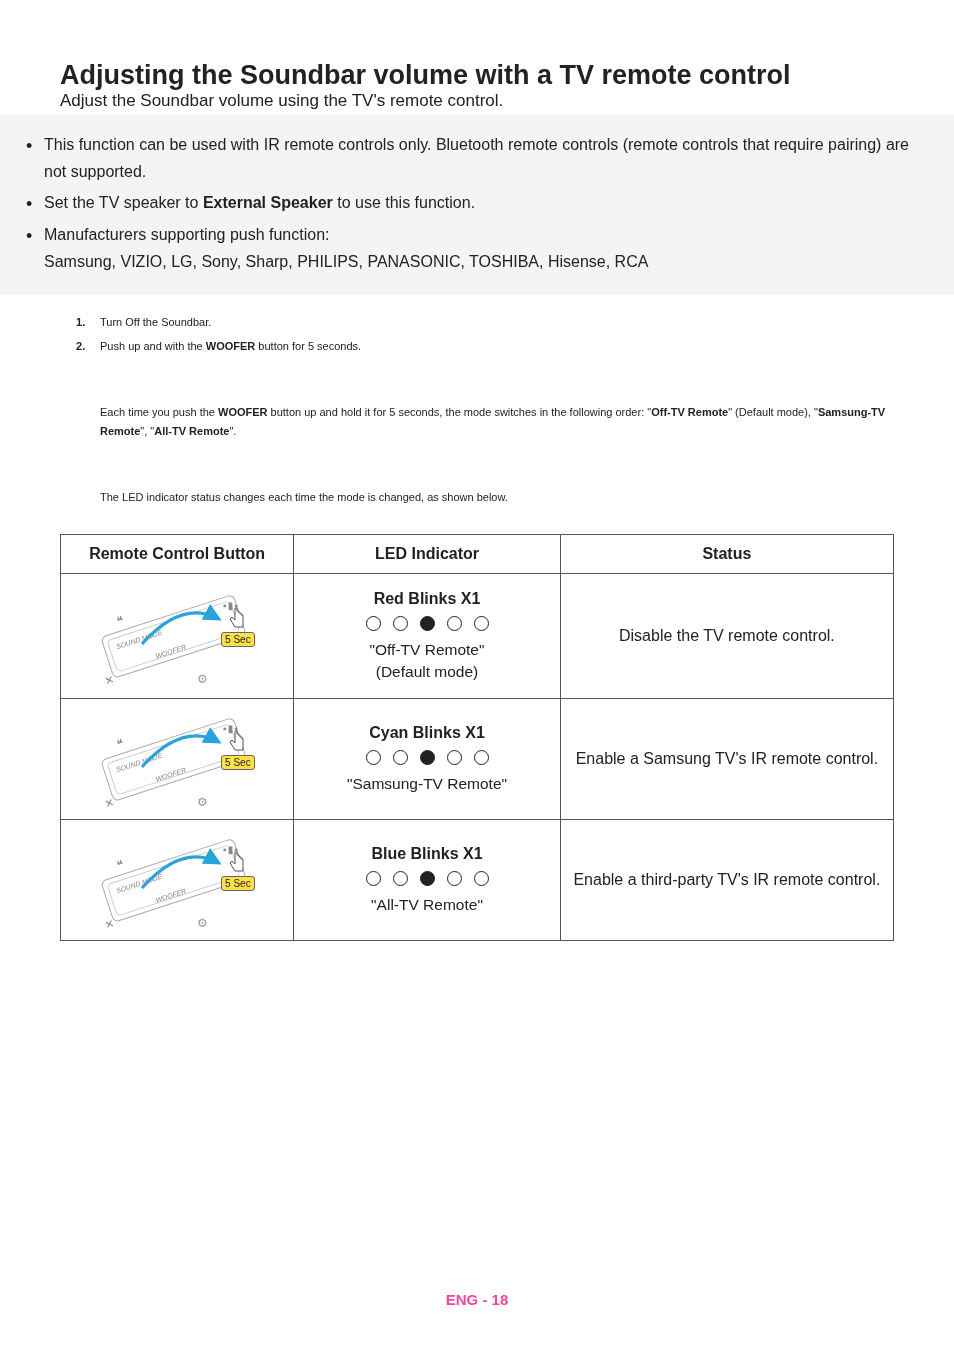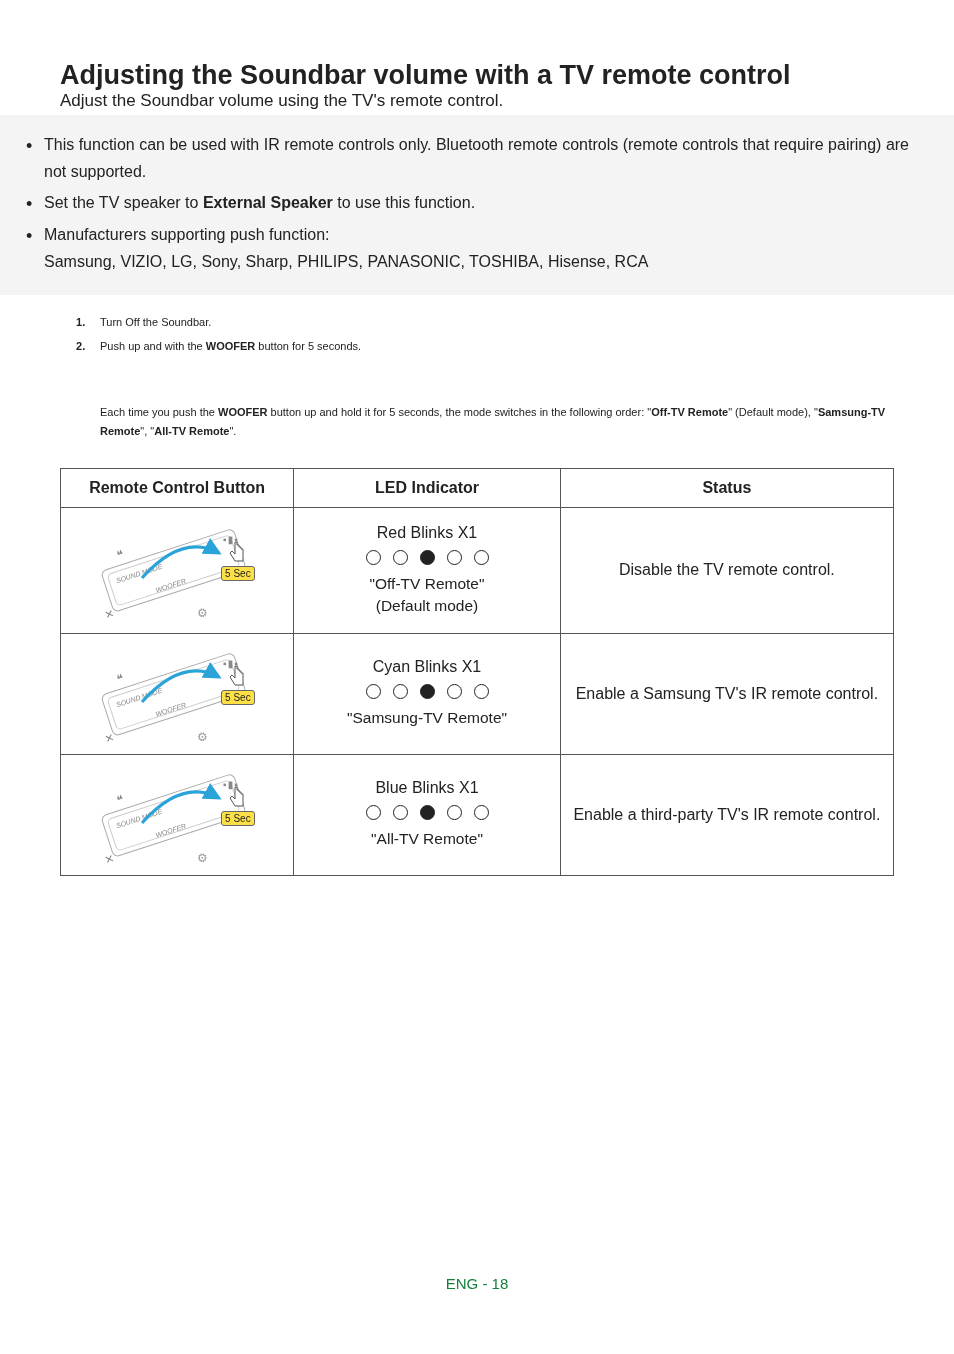--- a/index.html
+++ b/index.html
@@ -66,21 +66,21 @@
   }
   table.modes th, table.modes td {
     border: 1px solid #555;
     text-align: center;
     vertical-align: middle;
     padding: 10px 8px;
     font-size: 16px;
   }
   table.modes th { font-weight: 700; }
   table.modes td.led-cell { padding: 16px 8px; }
-  .blink-title { font-weight: 400; margin-bottom: 8px; }
+  .blink-title { font-weight: 700; margin-bottom: 8px; }
   .led-row { display: flex; justify-content: center; gap: 12px; align-items: center; margin: 6px 0 8px 0; }
   .led {
     width: 15px; height: 15px;
     border: 1.6px solid #222;
     border-radius: 50%;
     display: inline-block;
   }
   .led.fill { background: #222; }
   .led-label { font-size: 15.5px; line-height:1.4; }
 
@@ -115,25 +115,26 @@
   .hand-svg { position:absolute; left:130px; top:20px; }
   .sec-badge {
     position:absolute; left:124px; top:46px;
     font-size:10px; background:#fde047; border:1px solid #666; border-radius:3px;
     padding:1px 3px;
   }
   .eq-dots { position:absolute; left:126px; top:14px; color:#888; font-size:10px; letter-spacing:1px;}
 
   .page-footer {
     position: absolute;
-    bottom: 62px;
+    bottom: 46px;
     left: 0; right: 0;
     text-align: center;
     font-size: 15px;
-    color: #15803d;
+    color: #ec4899;
+    font-weight: bold;
   }
 </style>
 </head>
 <body>
 
 <h1>Adjusting the Soundbar volume with a TV remote control</h1>
 
 <p class="intro">Adjust the Soundbar volume using the TV's remote control.</p>
 
 <div class="note-box">
@@ -149,20 +150,21 @@
   </ul>
 </div>
 
 <ol class="steps">
   <li>Turn Off the Soundbar.</li>
   <li>
     <span>Push up and with the </span><span class="bold">WOOFER</span><span> button for 5 seconds.</span>
     <span class="sub">
       <span>Each time you push the </span><span class="bold">WOOFER</span><span> button up and hold it for 5 seconds, the mode switches in the following order: "</span><span class="bold">Off-TV Remote</span><span>" (Default mode), "</span><span class="bold">Samsung-TV Remote</span><span>", "</span><span class="bold">All-TV Remote</span><span>".</span>
     </span>
+    <span class="sub">The LED indicator status changes each time the mode is changed, as shown below.</span>
   </li>
 </ol>
 
 <table class="modes">
   <colgroup>
       <col style="width:28%">
       <col style="width:32%">
       <col style="width:40%">
     </colgroup>
   <thead>

